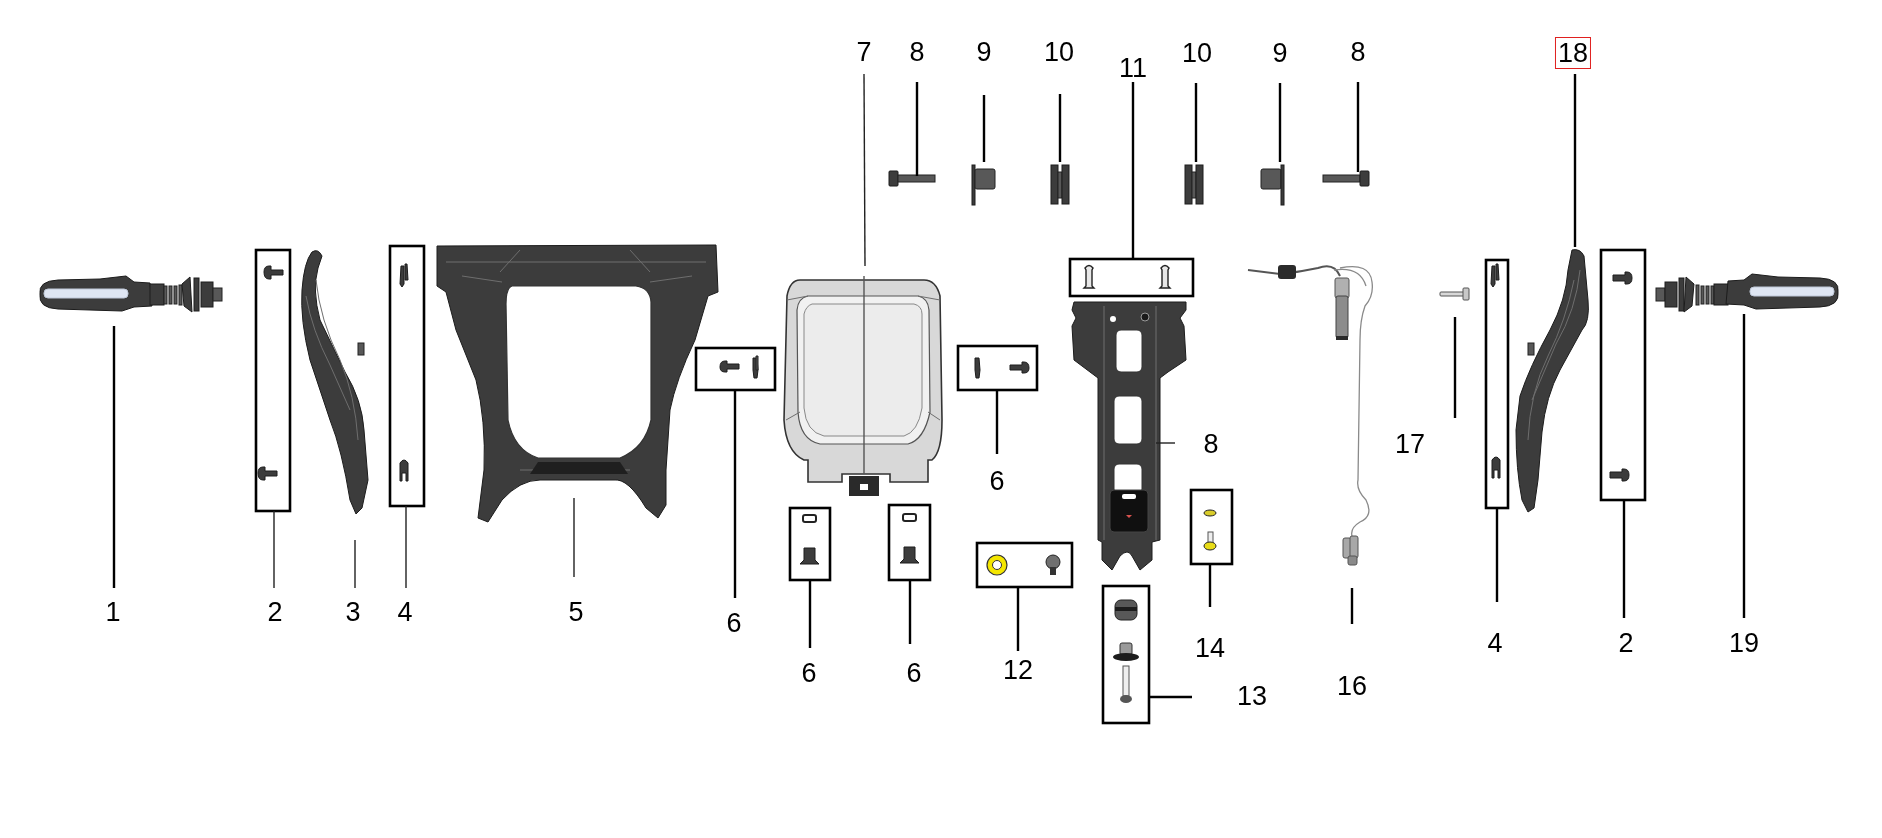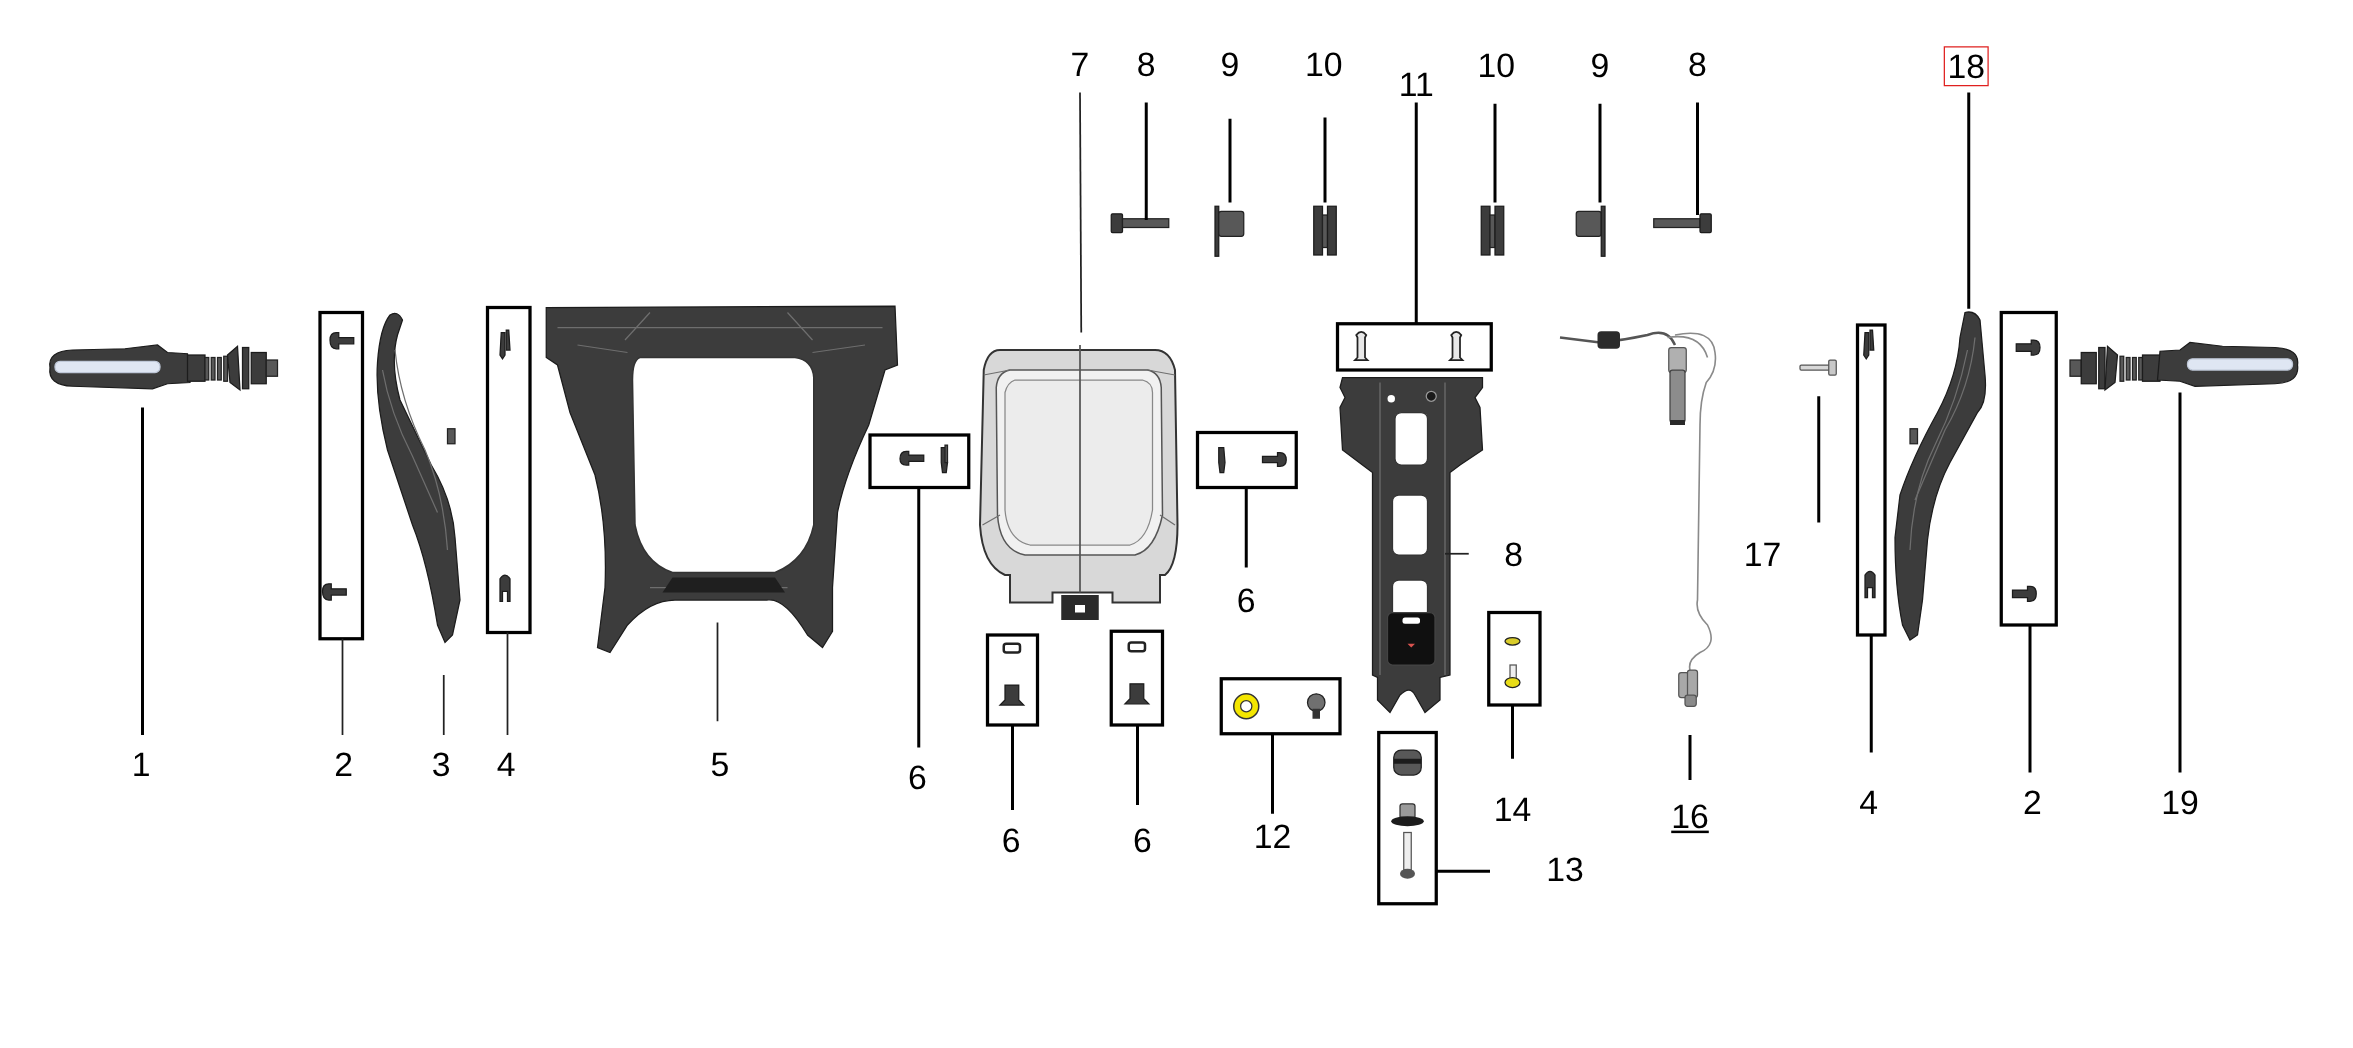--- a/index.html
+++ b/index.html
@@ -274,19 +274,19 @@
   <div class="callout" style="left:984px;top:52px;">9</div>
   <div class="callout" style="left:1059px;top:52px;">10</div>
   <div class="callout" style="left:1133px;top:52px;margin-top:16px;">11</div>
   <div class="callout" style="left:1197px;top:53px;">10</div>
   <div class="callout" style="left:1280px;top:53px;">9</div>
   <div class="callout" style="left:1358px;top:52px;">8</div>
   <div class="callout" style="left:1018px;top:670px;">12</div>
   <div class="callout" style="left:1252px;top:696px;">13</div>
   <div class="callout" style="left:1210px;top:648px;">14</div>
   <div class="callout" style="left:1211px;top:444px;">8</div>
-  <div class="callout" style="left:1352px;top:654px;text-decoration:underline;">16</div>
+  <div class="callout" style="left:1352px;top:686px;">16</div>
   <div class="callout" style="left:1410px;top:444px;">17</div>
   <div class="callout" style="left:1495px;top:643px;">4</div>
   <div class="callout highlight" style="left: 1573px; top: 53px; border-color: rgb(224, 32, 31);">18</div>
   <div class="callout" style="left:1626px;top:643px;">2</div>
   <div class="callout" style="left:1744px;top:643px;">19</div>
 </div>
 
 </body></html>

